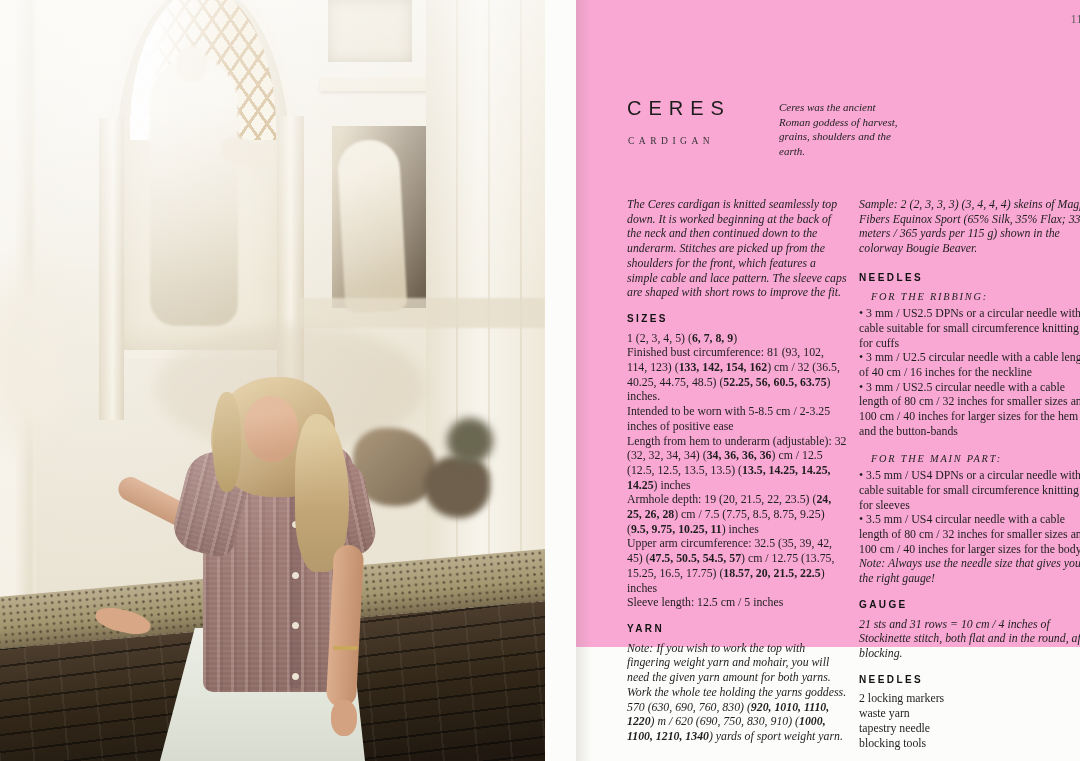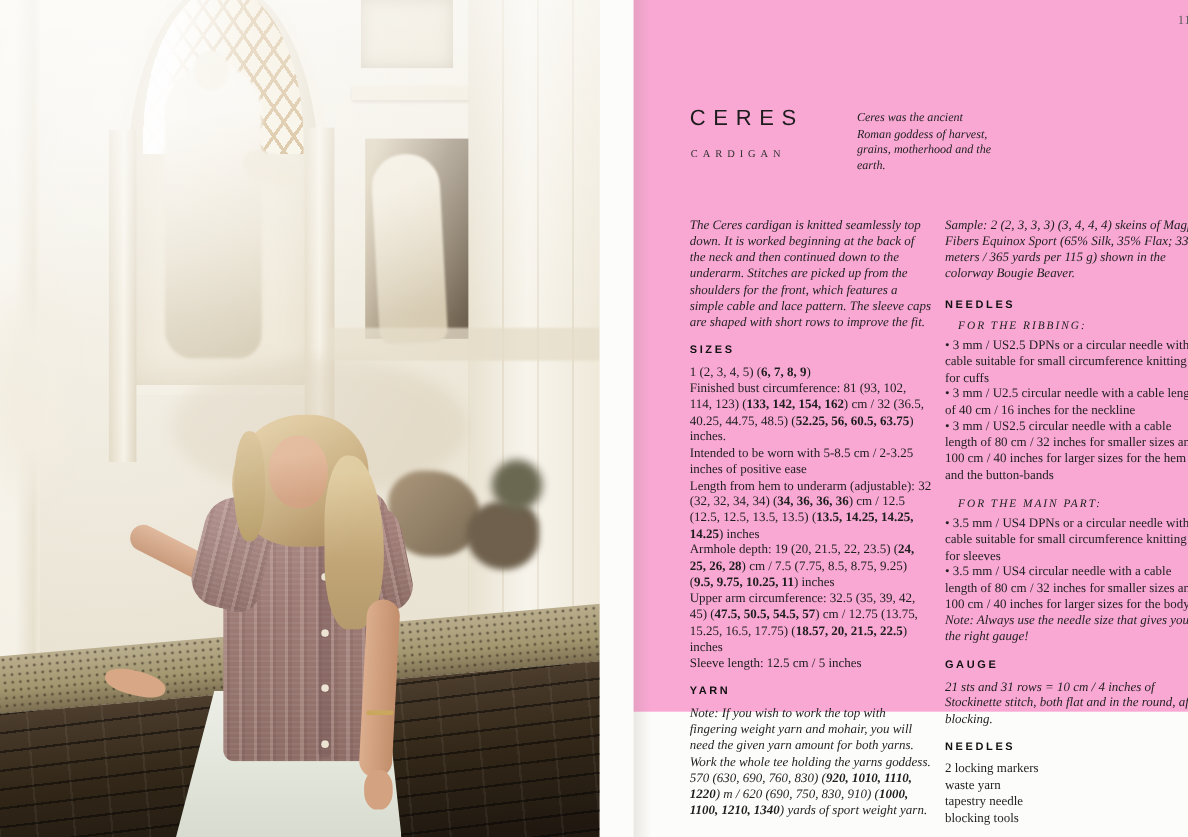--- a/index.html
+++ b/index.html
@@ -193,21 +193,21 @@
     <div class="w-hand2"></div>
     <div class="ph-wash"></div>
   </div>
 
   <div class="page">
     <div class="gutter"></div>
     <div class="page-number">115</div>
 
     <div class="title">CERES</div>
     <div class="subtitle">CARDIGAN</div>
-    <div class="blurb">Ceres was the ancient Roman goddess of harvest, grains, motherhood and the earth.</div>
+    <div class="blurb">Ceres was the ancient Roman goddess of harvest, grains, shoulders and the earth.</div>
 
     <div class="columns">
 
       <div class="col col-left">
         <p>The Ceres cardigan is knitted seamlessly top down. It is worked beginning at the back of the neck and then continued down to the underarm. Stitches are picked up from the shoulders for the front, which features a simple cable and lace pattern. The sleeve caps are shaped with short rows to improve the fit.</p>
         <div class="h">SIZES</div>
         <div>
             <div class="">1 (2, 3, 4, 5) (<b>6, 7, 8, 9</b>)</div>
             <div class="">Finished bust circumference: 81 (93, 102, 114, 123) (<b>133, 142, 154, 162</b>) cm / 32 (36.5, 40.25, 44.75, 48.5) (<b>52.25, 56, 60.5, 63.75</b>) inches.</div>
             <div class="">Intended to be worn with 5-8.5 cm / 2-3.25 inches of positive ease</div>

